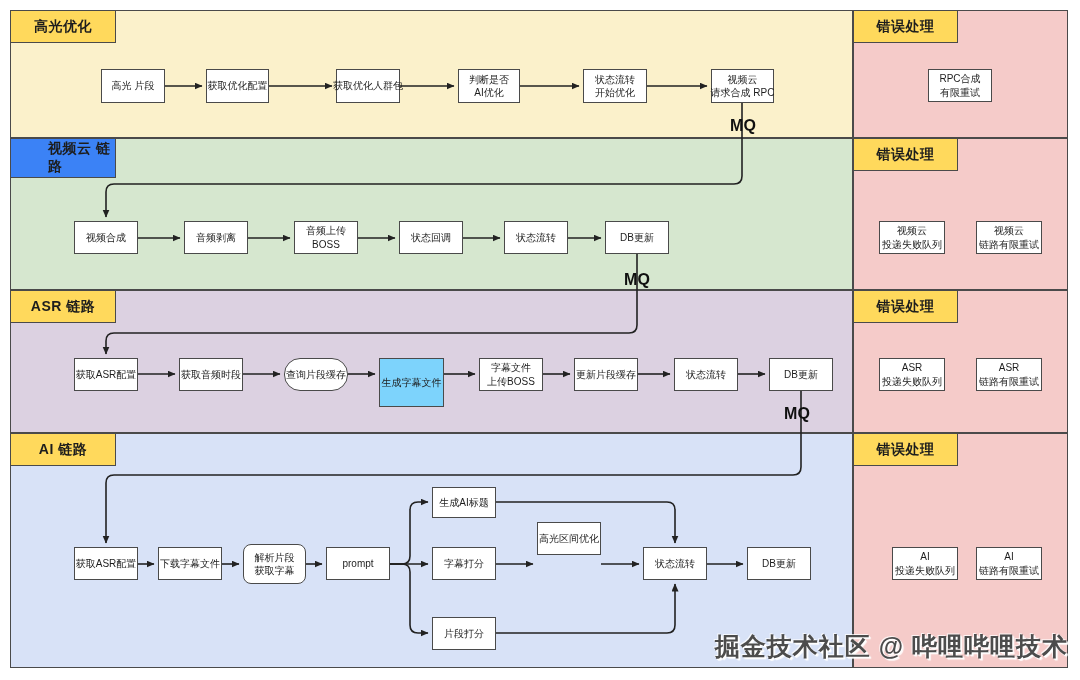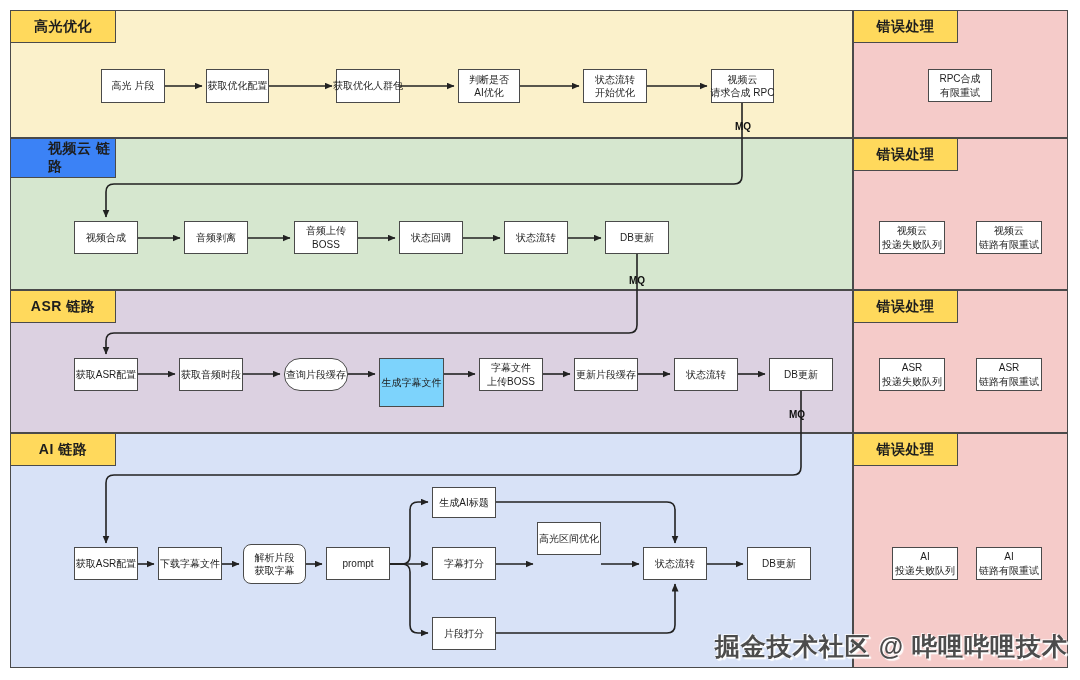--- a/index.html
+++ b/index.html
@@ -13,21 +13,21 @@
     display:flex;align-items:center;justify-content:center;
     font-size:14px;font-weight:bold;color:#1d1d1d;z-index:2;letter-spacing:.5px;
   }
   .node{
     position:absolute;box-sizing:border-box;border:1.4px solid #4a4a4a;background:#fff;
     display:flex;align-items:center;justify-content:center;text-align:center;
     font-size:10px;line-height:1.32;color:#1d1d1d;white-space:pre;z-index:2;
   }
   .mq{
     position:absolute;transform:translate(-50%,-50%);
-    font-size:10px;font-weight:600;color:#101010;z-index:2;
+    font-size:16px;font-weight:600;color:#101010;z-index:2;
   }
   .edges{position:absolute;left:0;top:0;pointer-events:none;z-index:1;}
   .watermark{
     position:absolute;right:12px;top:630px;z-index:10;
     font-size:25px;font-weight:bold;color:#4c4c4c;letter-spacing:1px;
     text-shadow:1px 1px 0 #ffffff,2px 2px 1px rgba(255,255,255,.95),-1px -1px 0 rgba(255,255,255,.75);
   }
 </style>
 </head>
 <body>

